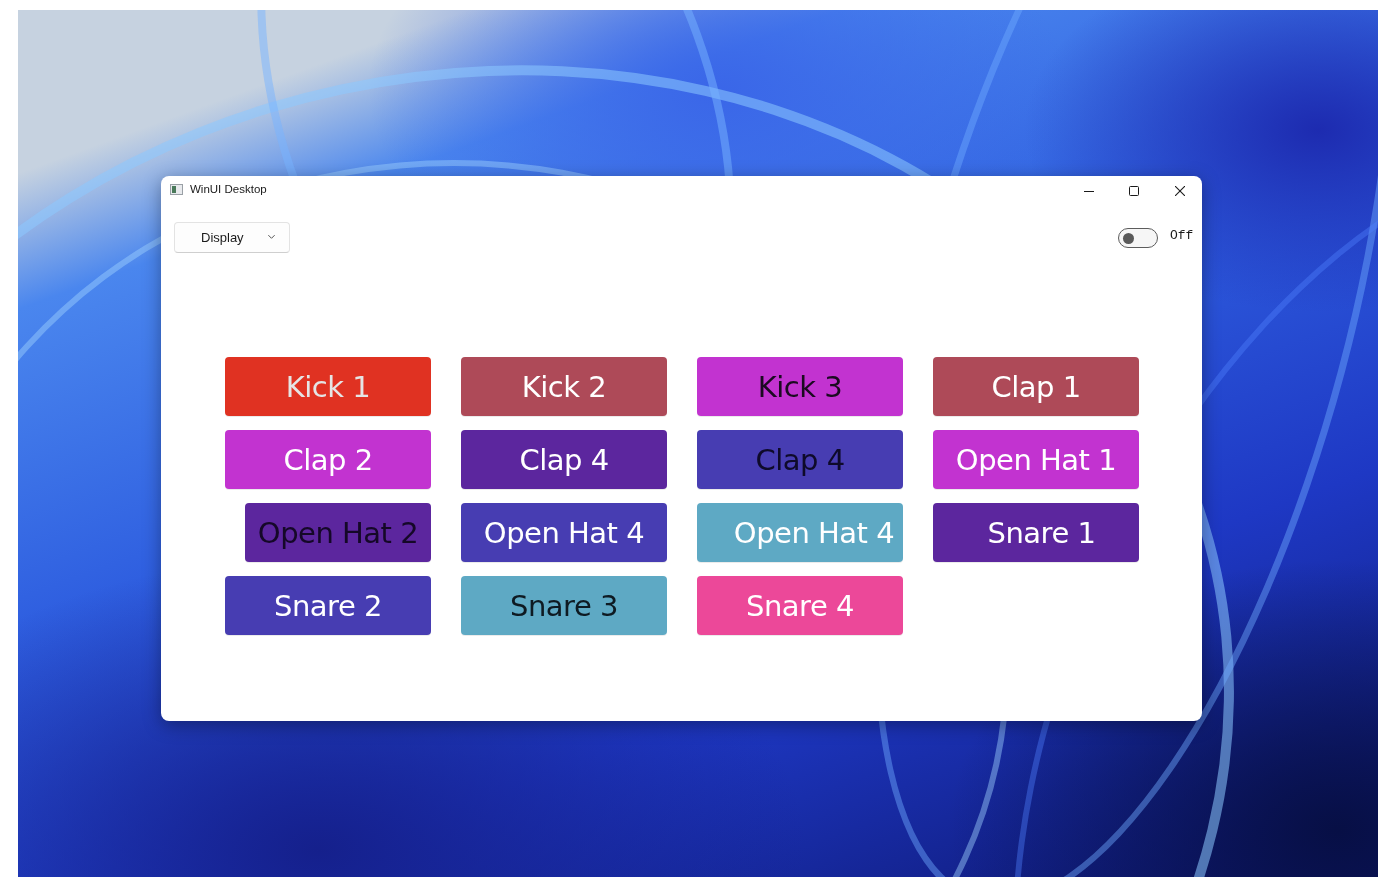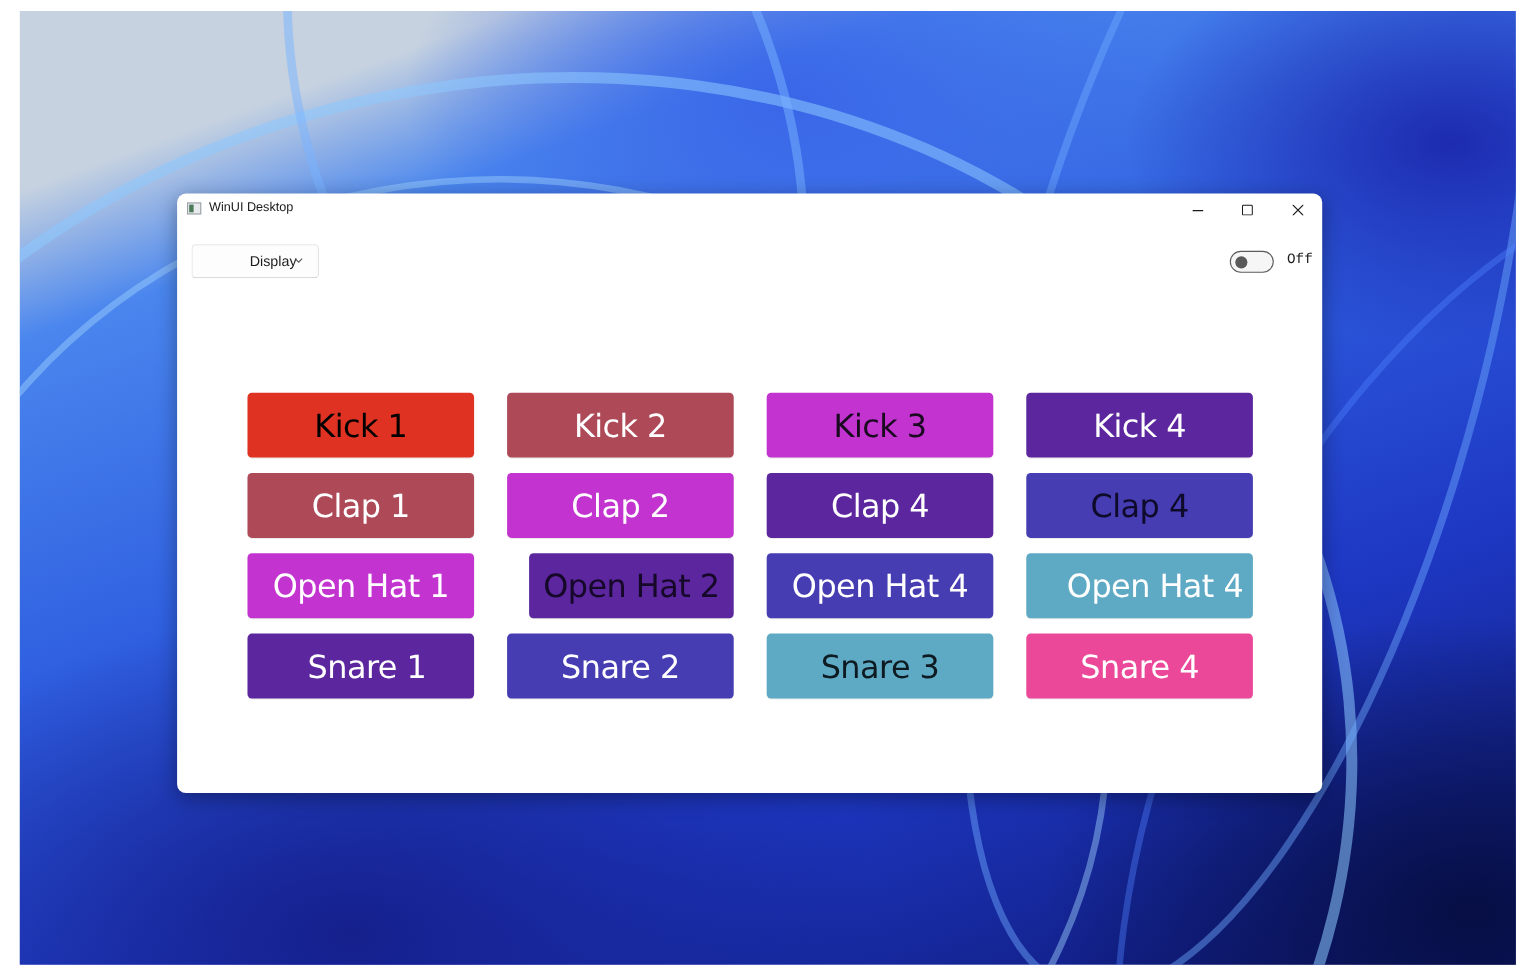--- a/index.html
+++ b/index.html
@@ -48,21 +48,21 @@
     }
     .cap-min { left: 905px; }
     .cap-max { left: 950px; }
     .cap-close { left: 996px; }
 
     .display-dropdown {
       position: absolute; left: 13px; top: 46px; width: 116px; height: 31px; box-sizing: border-box;
       background: #fdfdfd; border: 1px solid #e3e3e3; border-bottom-color: #cfcfcf; border-radius: 4px;
       font-family: "Liberation Sans", sans-serif; font-size: 13px; color: #1b1b1b;
     }
-    .display-dropdown .dd-label { position: absolute; left: 26px; top: 7px; margin-left: 26px; }
+    .display-dropdown .dd-label { position: absolute; left: 26px; top: 7px; }
     .display-dropdown .dd-chevron { position: absolute; left: 92px; top: 9px; }
 
     .toggle {
       position: absolute; left: 957px; top: 52px; width: 40px; height: 20px; box-sizing: border-box;
       border: 1.5px solid #5c5c5c; border-radius: 10px; background: #f6f6f6;
     }
     .toggle .knob {
       position: absolute; left: 4px; top: 4px; width: 11px; height: 11px; border-radius: 50%; background: #5a5a5a;
     }
     .toggle-label {
@@ -120,24 +120,23 @@
       <polyline points="1.5,3.5 5,7 8.5,3.5" fill="none" stroke="#555" stroke-width="1.1"></polyline>
     </svg>
   </div>
 
   <div class="toggle">
     <div class="knob"></div>
   </div>
   <span class="toggle-label">Off</span>
 
   <div class="pad-grid" id="pad-grid">
-      <div class="pad" style="background: rgb(224, 50, 34); color: #000000;">Kick 1</div>
+      <div class="pad" style="background: rgb(224, 50, 34); color: #e5e5e5;">Kick 1</div>
       <div class="pad" style="background: rgb(174, 74, 88); color: rgb(255, 255, 255);">Kick 2</div>
       <div class="pad" style="background: rgb(194, 51, 208); color: rgb(26, 10, 32);">Kick 3</div>
-      <div class="pad" style="background: rgb(92, 38, 158); color: rgb(255, 255, 255);">Kick 4</div>
       <div class="pad" style="background: rgb(174, 74, 88); color: rgb(255, 255, 255);">Clap 1</div>
       <div class="pad" style="background: rgb(194, 51, 208); color: rgb(255, 255, 255);">Clap 2</div>
       <div class="pad" style="background: rgb(92, 38, 158); color: rgb(255, 255, 255);">Clap 4</div>
       <div class="pad" style="background: rgb(71, 61, 178); color: rgb(14, 10, 42);">Clap 4</div>
       <div class="pad" style="background: rgb(194, 51, 208); color: rgb(255, 255, 255);">Open Hat 1</div>
       <div class="pad" style="background: rgb(92, 38, 158); color: rgb(21, 8, 40); margin-left: 20px;">Open Hat 2</div>
       <div class="pad" style="background: rgb(71, 61, 178); color: rgb(255, 255, 255);">Open Hat 4</div>
       <div class="pad" style="background: rgb(94, 169, 196); color: rgb(255, 255, 255); padding-left: 28px;">Open Hat 4</div>
       <div class="pad" style="background: rgb(92, 38, 158); color: rgb(255, 255, 255); padding-left: 11px;">Snare 1</div>
       <div class="pad" style="background: rgb(71, 61, 178); color: rgb(255, 255, 255);">Snare 2</div>

